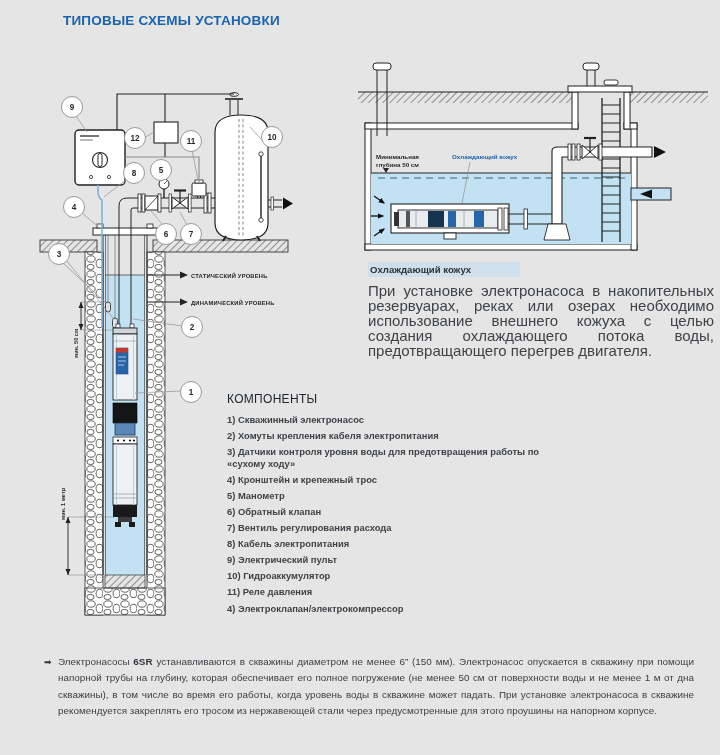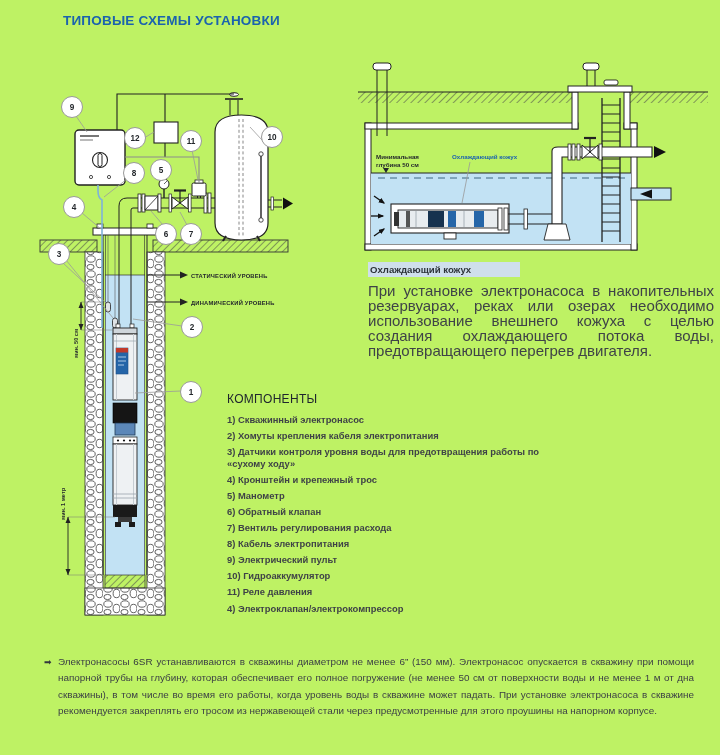--- a/index.html
+++ b/index.html
@@ -1,32 +1,32 @@
 <!DOCTYPE html>
 <html><head>
 <meta charset="utf-8">
 <style>
   * { margin:0; padding:0; box-sizing:border-box; }
   body { width:720px; height:755px; background:#fff; font-family:"Liberation Sans", sans-serif; position:relative; overflow:hidden; }
-  .page { position:absolute; inset:0; background:#bef264; }
+  .page { position:absolute; inset:0; background:#e5e5e5; }
   .title { position:absolute; left:63px; top:13px; font-size:13.5px; font-weight:bold; color:#1b63ae; letter-spacing:.2px; }
   svg text { font-family:"Liberation Sans", sans-serif; }
   .diagram { position:absolute; }
   #well-svg { left:35px; top:60px; }
   #res-svg { left:356px; top:58px; }
   .cooling { position:absolute; left:368px; top:262px; width:346px; }
   .cooling-heading { display:block; width:152px; background:#cfdfeb; color:#2c3238; font-size:9.6px; font-weight:bold; padding:2px 4px 2px 2px; }
   .cooling-body { margin-top:6px; font-size:15px; line-height:15px; color:#3f4347; text-align:justify; }
   .components { position:absolute; left:227px; top:392px; width:316px; }
   .components-heading { font-size:12px; font-weight:normal; color:#20262e; letter-spacing:.3px; margin-bottom:8px; }
   .component-item { font-size:9.4px; color:#3f4347; line-height:11.5px; margin-bottom:4.6px;font-weight:bold; }
   .footer-note { position:absolute; left:44px; top:654px; width:650px; display:flex; }
   .footer-bullet { flex:0 0 14px; font-size:9px; color:#33383d; line-height:16.4px; }
   .footer-text { font-size:9.9px; line-height:16.4px; color:#3c4045; text-align:justify; }
-  .footer-text b { font-weight:normal; color:#33383d; }
+  .footer-text b { font-weight:bold; color:#33383d; }
 </style>
 </head>
 <body>
 
 <div class="page">
 
   <div class="title">ТИПОВЫЕ СХЕМЫ УСТАНОВКИ</div>
 
   <svg id="well-svg" class="diagram" width="260" height="585" viewBox="0 0 260 585">
     <defs>

